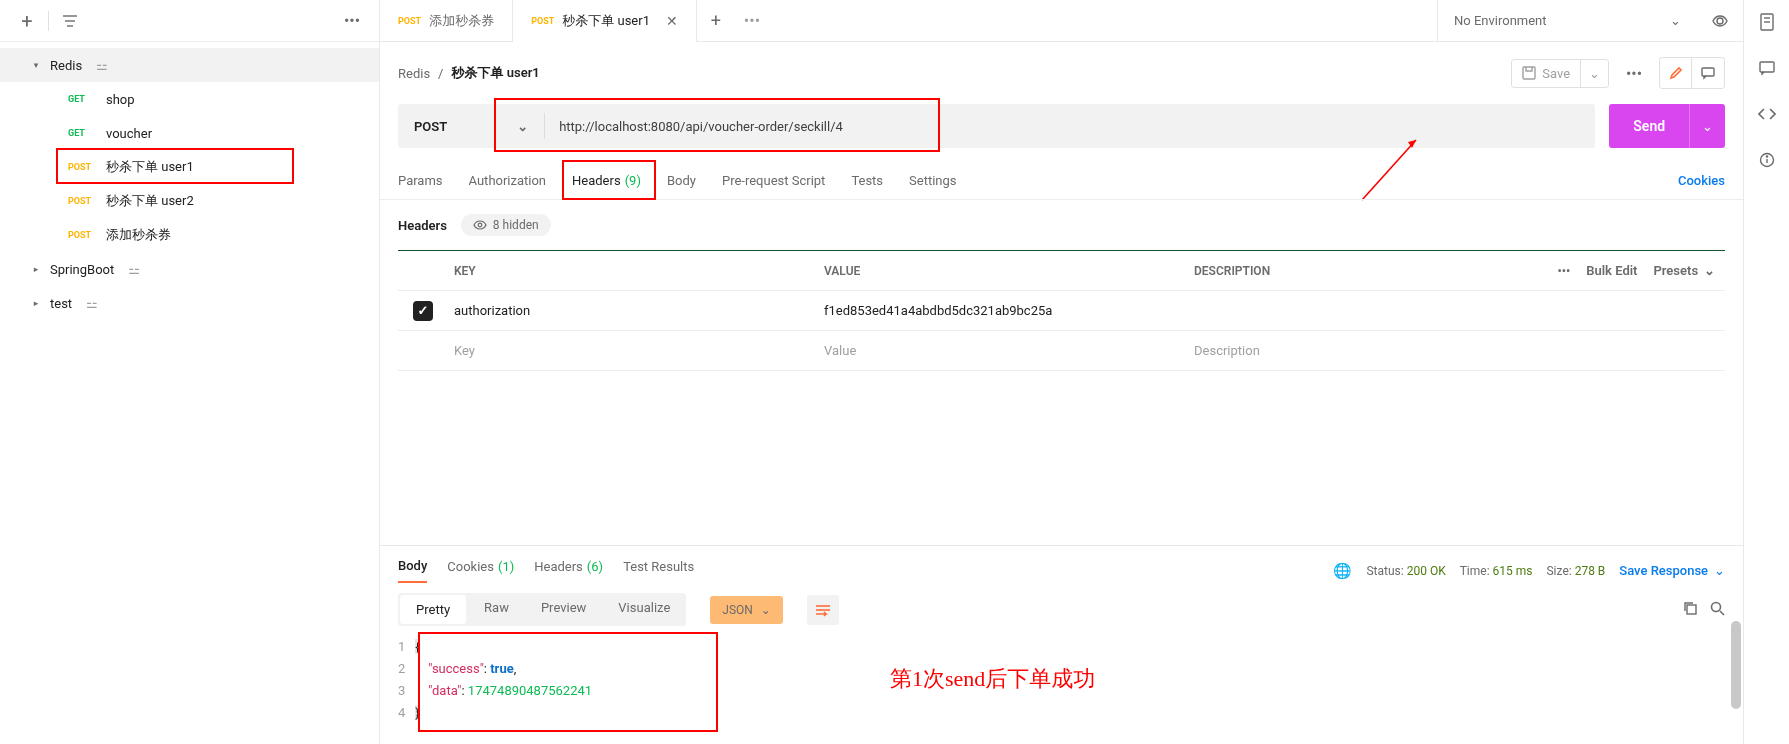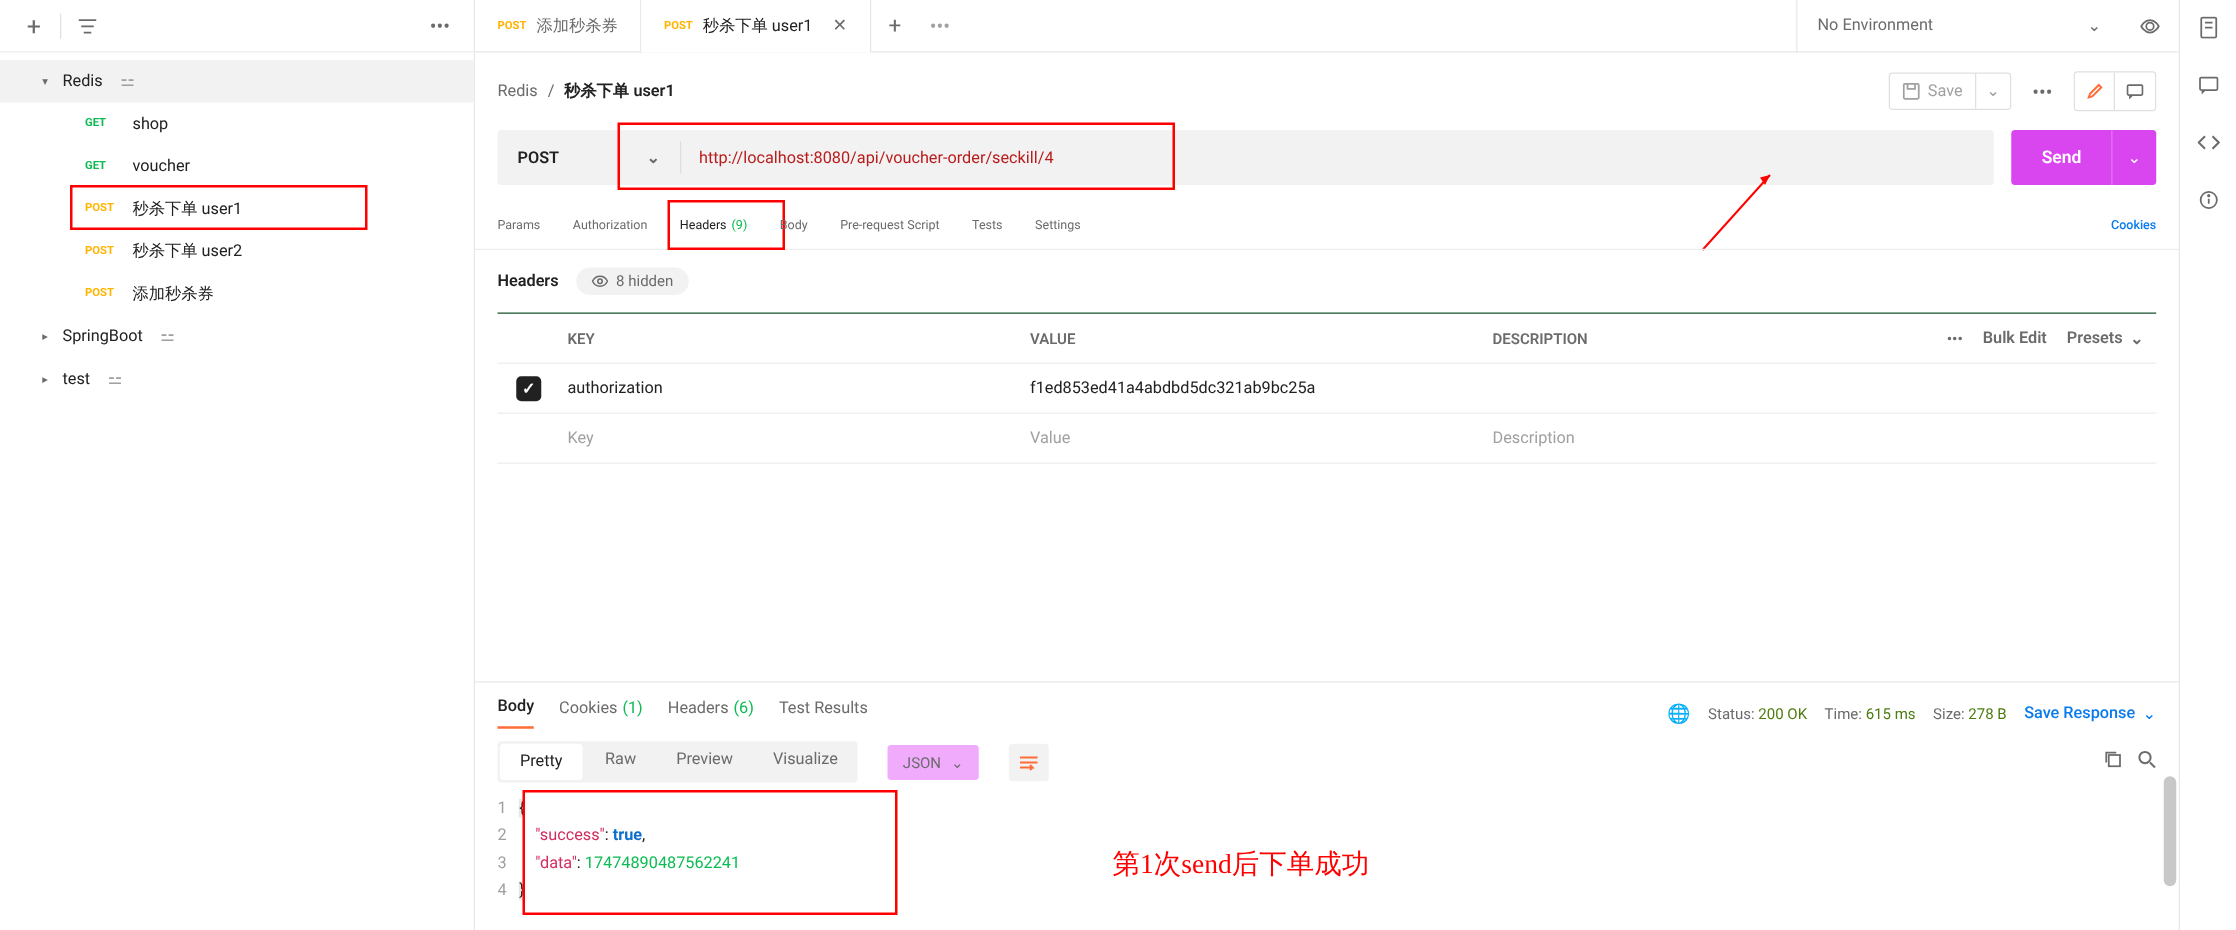--- a/index.html
+++ b/index.html
@@ -261,21 +261,21 @@
       gap: 70px;
     }
     .method-sep {
       width: 1px;
       height: 26px;
       background: #ddd;
     }
     .url-input {
       flex: 1;
       font-size: 13px;
-      color: #b91c1c;
+      color: #404040;
       padding: 0 14px;
     }
     .send-btn-group {
       display: flex;
       background: #d946ef;
       border-radius: 3px;
       overflow: hidden;
       height: 44px;
     }
     .send-btn {
@@ -302,21 +302,21 @@
       gap: 26px;
       border-bottom: 1px solid #ededed;
       align-items: center;
       height: 38px;
       position: relative;
     }
     .req-tab {
       height: 38px;
       display: flex;
       align-items: center;
-      font-size: 10px;
+      font-size: 13px;
       color: #6b6b6b;
       cursor: pointer;
       position: relative;
     }
     .req-tab.active {
       color: #212121;
     }
     .req-tab .count {
       color: #0cbb52;
       margin-left: 4px;
@@ -447,21 +447,21 @@
       background: #fff;
       color: #212121;
       border-radius: 3px;
       margin: 2px;
     }
     .lang-dd {
       padding: 7px 12px;
       font-size: 12px;
       color: #6b6b6b;
       display: flex; gap: 8px;
-      background: #f0abfc;
+      background: #fdba74;
       border-radius: 3px;
     }
     .wrap-ico {
       background: #f2f2f2;
       border-radius: 3px;
       width: 32px; height: 30px;
       display:flex; align-items:center; justify-content:center;
       color:#ff6c37;
     }
     .body-viewer {
@@ -780,21 +780,21 @@
           <div>3</div>
           <div>4</div>
         </div>
         <div class="code">
           <div><span class="bracket">{</span></div>
           <div>&nbsp;&nbsp;&nbsp;&nbsp;<span class="key">"success"</span>: <span class="bool">true</span>,</div>
           <div>&nbsp;&nbsp;&nbsp;&nbsp;<span class="key">"data"</span>: <span class="num">17474890487562241</span></div>
           <div><span class="bracket">}</span></div>
         </div>
         <div class="red-box" style="left:38px; top:-4px; width:300px; height:100px"></div>
-        <div class="annotation-text" style="position:absolute; left:510px; top:40px">第1次send后下单成功</div>
+        <div class="annotation-text" style="position:absolute; left:510px; top:28px">第1次send后下单成功</div>
       </div>
     </div>
   </div>
 
   <div class="right-rail">
     <div class="ico">
       <svg width="16" height="18" viewBox="0 0 16 18" fill="none" stroke="#6b6b6b" stroke-width="1.4">
           <rect x="2" y="1" width="12" height="16" rx="1"></rect>
           <line x1="5" y1="5" x2="11" y2="5"></line>
           <line x1="5" y1="9" x2="11" y2="9"></line>

